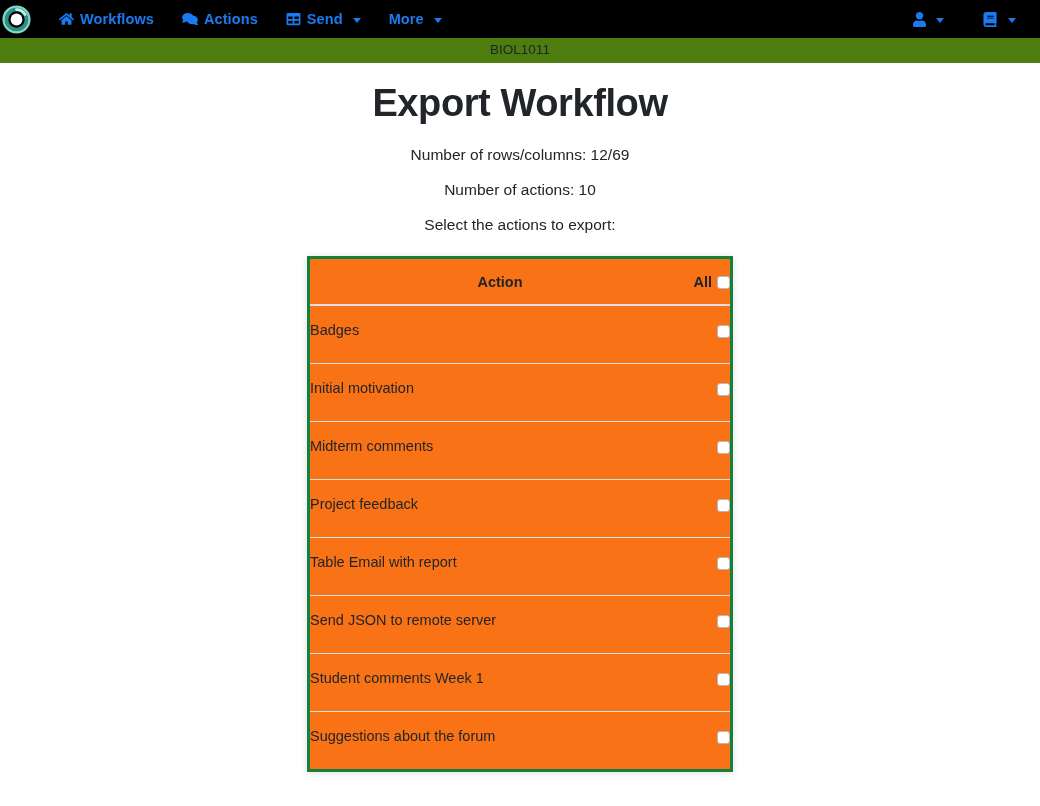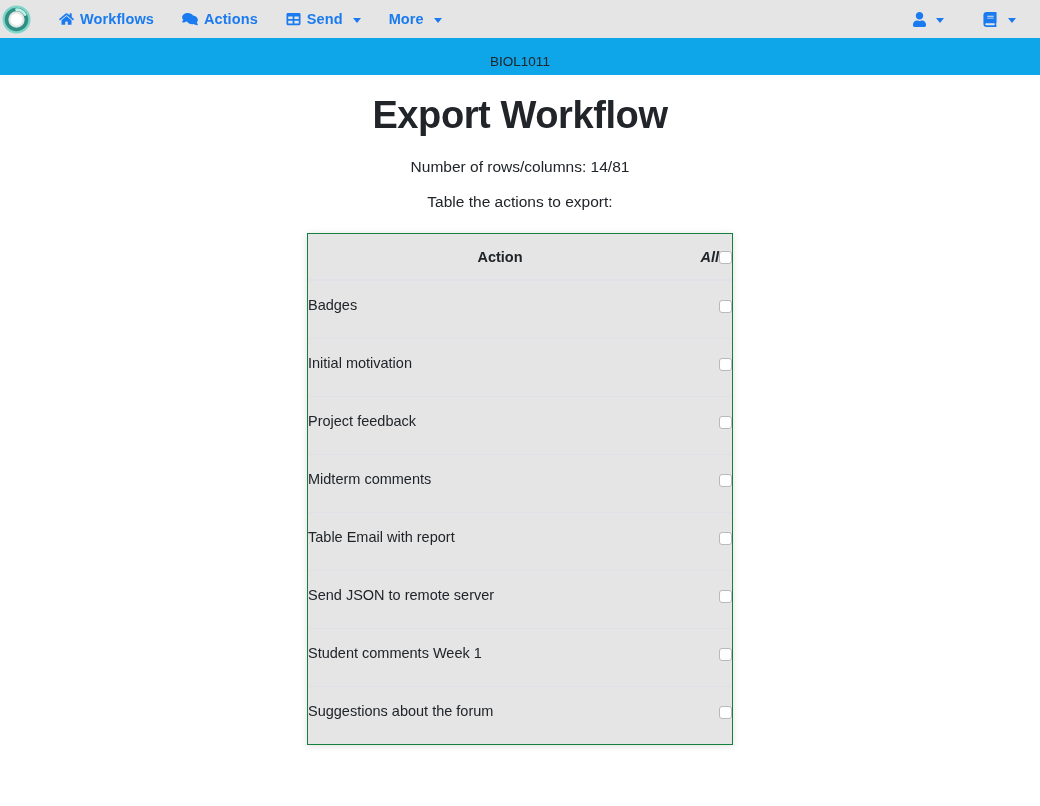--- a/index.html
+++ b/index.html
@@ -8,21 +8,21 @@
     width: 1040px; height: 806px;
     background: #ffffff;
     font-family: "Liberation Sans", sans-serif;
     color: #212529;
     overflow: hidden;
   }
 
   
   .navbar {
     height: 38px;
-    background: #e5e5e5;
+    background: #000000;
     display: flex;
     align-items: center;
     padding: 0 14px 0 0;
     position: relative;
   }
   .brand {
     width: 30px; height: 30px;
     margin-left: 1px;
     margin-right: 14px;
     display: flex; align-items: center; justify-content: center;
@@ -54,25 +54,25 @@
   .nav-right {
     margin-left: auto;
     display: flex;
     align-items: center;
     gap: 18px;
   }
   .nav-right .nav-link { padding: 6px 10px; }
 
   
   .course-banner {
-    background: #0ea5e9;
+    background: #4d7c0f;
     text-align: center;
     font-size: 13.5px;
     color: #212529;
-    padding: 16px 0 5px;
+    padding: 4px 0 5px;
     line-height: 16px;
   }
 
   
   .page {
     padding-top: 10px;
     text-align: center;
   }
   h1.page-title {
     font-size: 38px;
@@ -85,22 +85,22 @@
     font-size: 15.5px;
     margin: 17px 0 0;
     color: #212529;
   }
   .meta-line.first { margin-top: 21px; }
 
   
   .card {
     width: 426px;
     margin: 22px auto 0;
-    background: #e5e5e5;
-    border: 1px solid #15803d;
+    background: #f97316;
+    border: 3px solid #15803d;
     box-shadow: 0 1px 7px rgba(0,0,0,.13);
     text-align: left;
   }
   table.actions-table {
     width: 100%;
     border-collapse: collapse;
     font-size: 14.5px;
   }
   table.actions-table thead th {
     font-weight: 700;
@@ -108,21 +108,21 @@
     padding: 14px 0 14px;
     border-bottom: 2px solid #dee2e6;
     color: #212529;
   }
   th.col-action { text-align: center; padding-left: 18px; }
   th.col-all {
     text-align: right;
     padding-right: 14px;
     white-space: nowrap;
   }
-  th.col-all .lbl { vertical-align: middle; font-style: italic; }
+  th.col-all .lbl { margin-right: 5px; vertical-align: middle; }
   table.actions-table tbody td {
     padding: 16px 0 25px;
     border-bottom: 1px solid #dee2e6;
     vertical-align: middle;
     color: #212529;
   }
   table.actions-table tbody tr:last-child td { border-bottom: none; }
   td.cell-name { padding-left: 11px; }
   td.cell-check { text-align: right; padding-right: 14px; width: 40px; }
 
@@ -214,22 +214,23 @@
 </div>
 
 <div class="course-banner">
   <span>BIOL1011</span>
 </div>
 
 <div class="page">
 
   <h1 class="page-title">Export Workflow</h1>
 
-  <p class="meta-line first">Number of rows/columns: 14/81</p>
-  <p class="meta-line">Table the actions to export:</p>
+  <p class="meta-line first">Number of rows/columns: 12/69</p>
+  <p class="meta-line">Number of actions: 10</p>
+  <p class="meta-line">Select the actions to export:</p>
 
   <div class="card">
     <table class="actions-table">
       <thead>
         <tr>
           <th class="col-action">Action</th>
           <th class="col-all">
             <span class="lbl">All</span><input type="checkbox" class="cbx" style="">
           </th>
         </tr>
@@ -237,25 +238,25 @@
       <tbody id="rows-body">
           <tr>
             <td class="cell-name">Badges</td>
             <td class="cell-check"><input type="checkbox" class="cbx" style=""></td>
           </tr>
           <tr>
             <td class="cell-name">Initial motivation</td>
             <td class="cell-check"><input type="checkbox" class="cbx" style=""></td>
           </tr>
           <tr>
+            <td class="cell-name">Midterm comments</td>
+            <td class="cell-check"><input type="checkbox" class="cbx" style=""></td>
+          </tr>
+          <tr>
             <td class="cell-name">Project feedback</td>
-            <td class="cell-check"><input type="checkbox" class="cbx" style=""></td>
-          </tr>
-          <tr>
-            <td class="cell-name">Midterm comments</td>
             <td class="cell-check"><input type="checkbox" class="cbx" style=""></td>
           </tr>
           <tr>
             <td class="cell-name">Table Email with report</td>
             <td class="cell-check"><input type="checkbox" class="cbx" style=""></td>
           </tr>
           <tr>
             <td class="cell-name">Send JSON to remote server</td>
             <td class="cell-check"><input type="checkbox" class="cbx" style=""></td>
           </tr>

